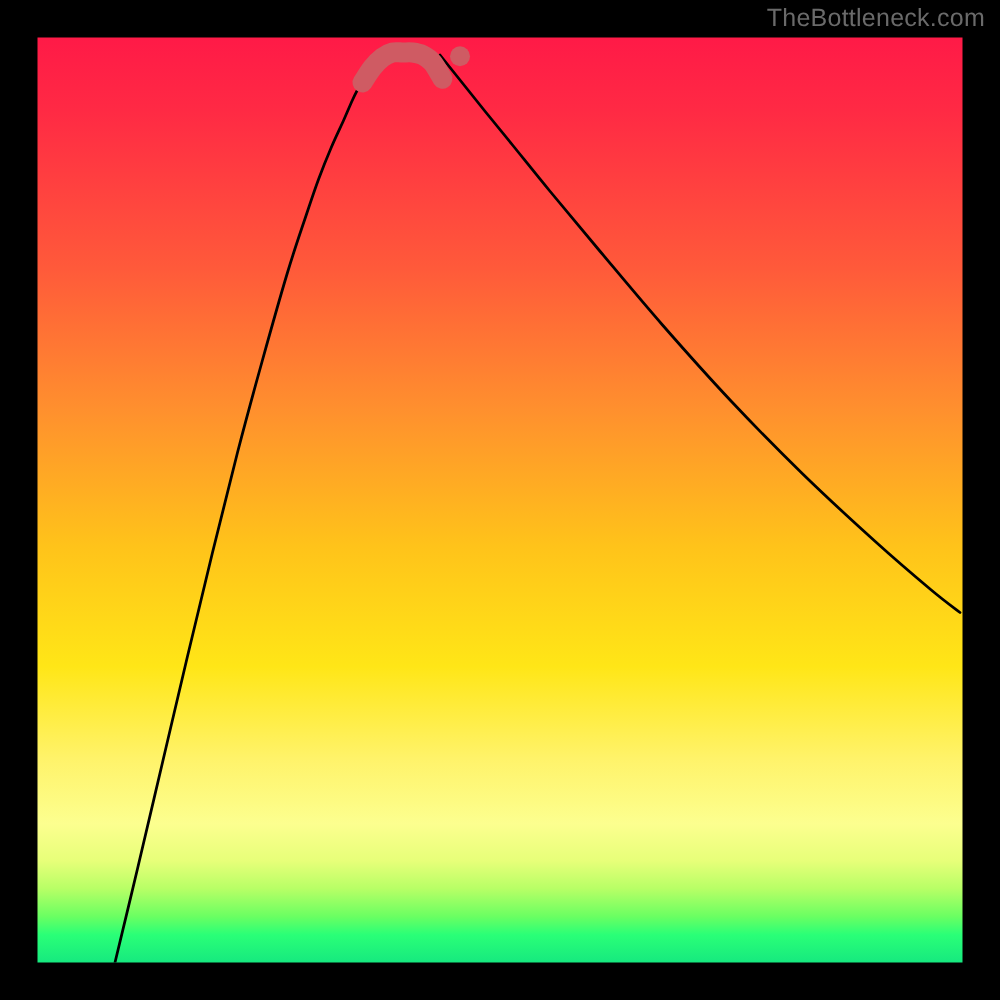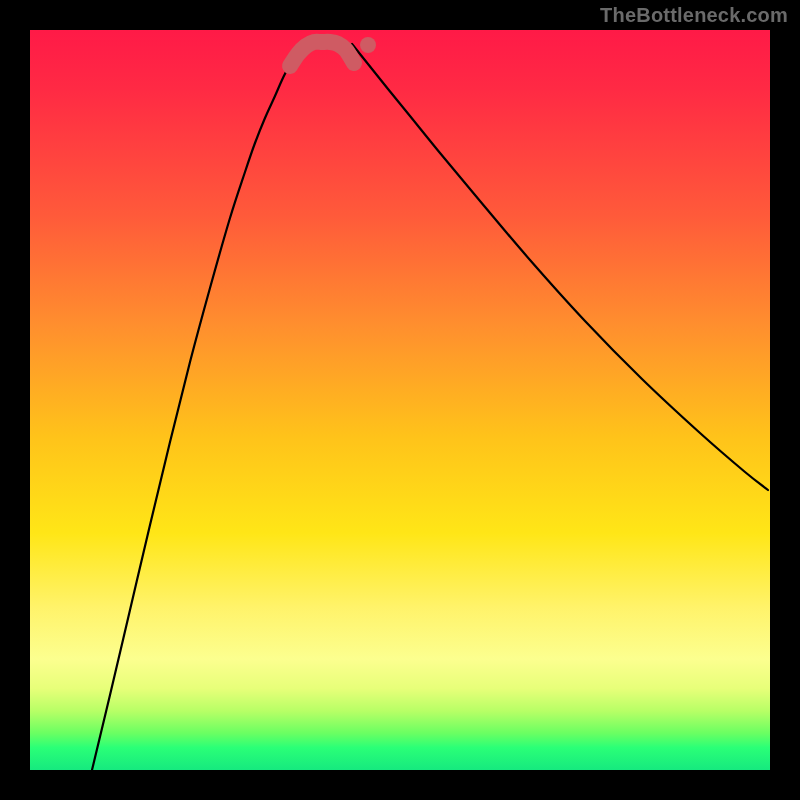--- a/index.html
+++ b/index.html
@@ -32,21 +32,21 @@
       #2aff77 97%,
       #16e97f 100%
     );
   }
   .watermark {
     position: absolute;
     top: 4px;
     right: 12px;
     color: #6a6a6a;
     font-size: 20px;
-    font-weight: 700;
+    font-weight: 400;
     letter-spacing: 0.2px;
     user-select: none;
   }
   svg {
     position: absolute;
     left: 0;
     top: 0;
   }
 </style>
 </head>

